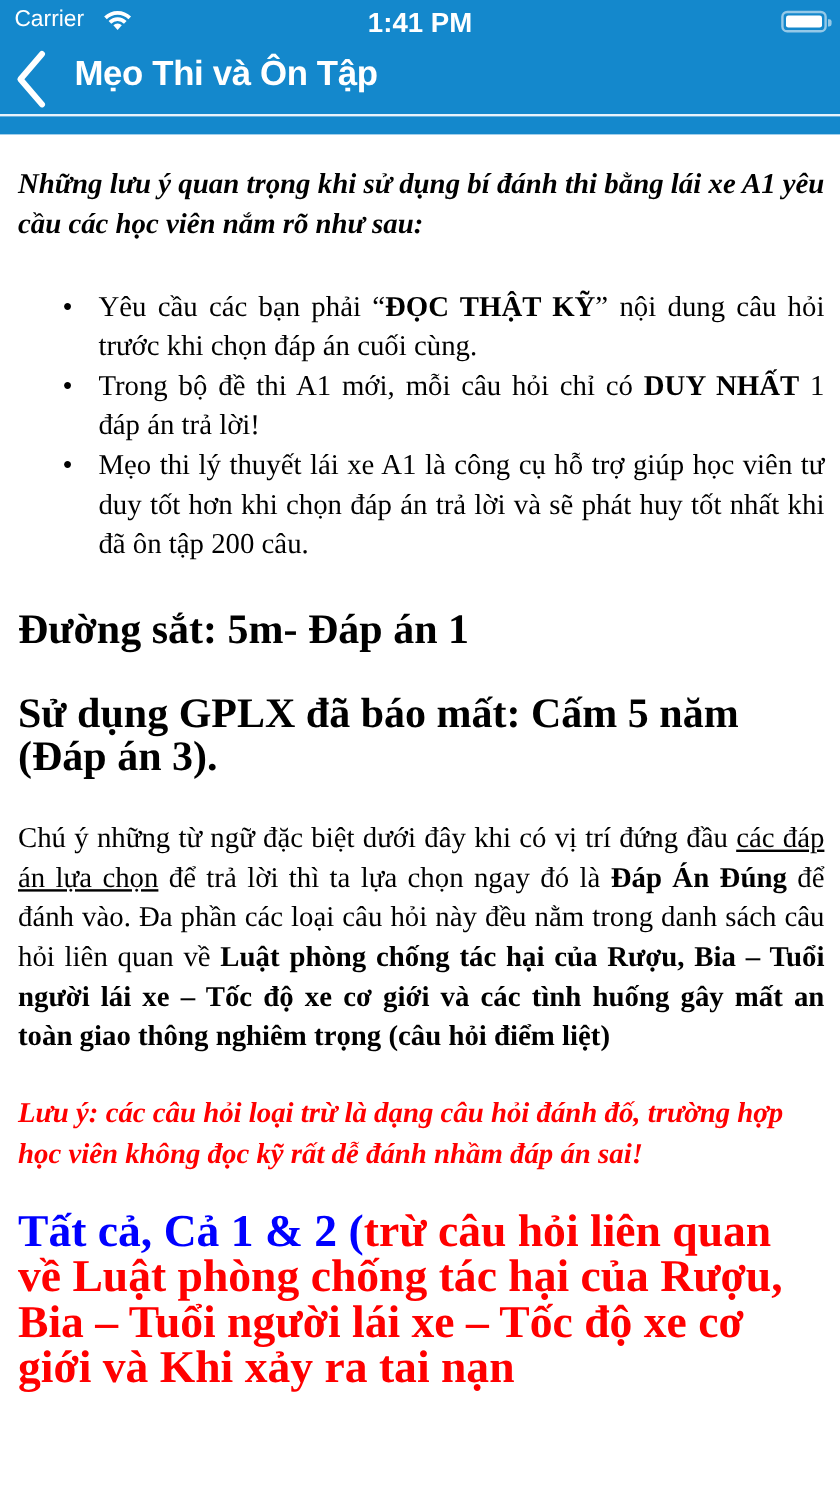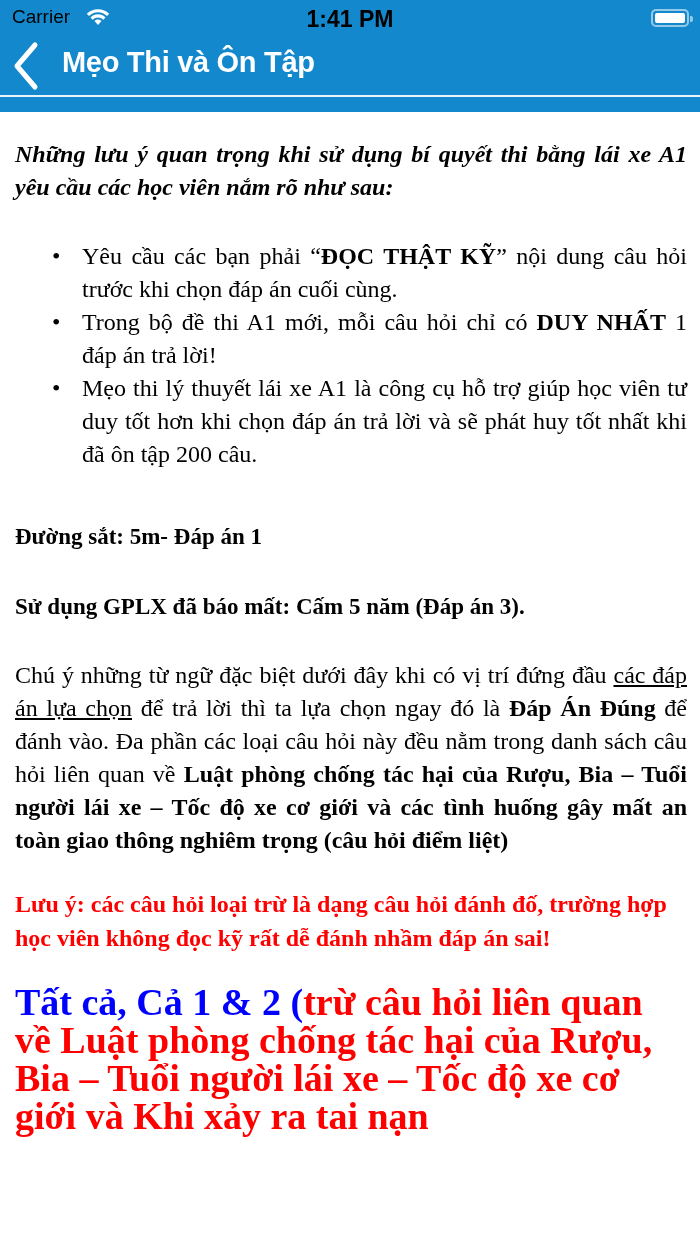--- a/index.html
+++ b/index.html
@@ -1,42 +1,42 @@
 <!DOCTYPE html>
 <html><head>
   <meta charset="utf-8">
   <style>
     * { box-sizing: border-box; margin: 0; padding: 0; }
     html, body { width: 700px; height: 1244px; overflow: hidden; background: #ffffff; }
     body { position: relative; font-family: "Liberation Serif", serif; color: #000; }
 
     .header { position: absolute; left: 0; top: 0; width: 700px; height: 112px; background: #1488cc; }
-    .status-bar { position: absolute; left: 0; top: 0; width: 700px; height: 36px; color: #000000; font-family: "Liberation Sans", sans-serif; }
+    .status-bar { position: absolute; left: 0; top: 0; width: 700px; height: 36px; color: #ffffff; font-family: "Liberation Sans", sans-serif; }
     .carrier { position: absolute; left: 12px; top: 6px; font-size: 19px; }
     .wifi { position: absolute; left: 86px; top: 7px; width: 24px; height: 20px; }
     .time { position: absolute; left: 0; width: 700px; text-align: center; top: 6px; font-size: 23px; font-weight: 600; }
     .battery { position: absolute; left: 651px; top: 9px; width: 38px; height: 18px; border: 2px solid rgba(255,255,255,0.55); border-radius: 5px; padding: 2px; }
     .battery-fill { width: 100%; height: 100%; background: #fff; border-radius: 2px; }
     .battery-tip { position: absolute; right: -6px; top: 5px; width: 3px; height: 6px; background: rgba(255,255,255,0.55); border-radius: 0 2px 2px 0; }
 
     .nav-bar { position: absolute; left: 0; top: 36px; width: 700px; height: 58px; }
     .back-btn { position: absolute; left: 8px; top: 4px; width: 40px; height: 52px; cursor: pointer; }
     .nav-title { position: absolute; left: 62px; top: 10px; font-family: "Liberation Sans", sans-serif; font-size: 29px; font-weight: 700; color: #fff; letter-spacing: -0.3px; }
     .nav-divider { position: absolute; left: 0; top: 95px; width: 700px; height: 2px; background: #e8f3fb; }
 
     .content { position: absolute; left: 15px; top: 138px; width: 672px; font-size: 24px; line-height: 33px; }
     .intro { font-weight: 700; font-style: italic; margin-bottom: 36px; text-align: justify; }
-    .bullets { list-style: none; padding-left: 67px; margin-bottom: 48px; }
+    .bullets { list-style: none; padding-left: 67px; margin-bottom: 36px; }
     .bullets li { position: relative; text-align: justify; }
     .bullets li::before { content: "•"; position: absolute; left: -30px; top: 0; font-size: 24px; }
-    .h2 { font-size: 23px; font-weight: 700; line-height: 36px; margin-bottom: 34px; }
+    .h2 { font-size: 35px; font-weight: 700; line-height: 36px; margin-bottom: 34px; }
     .para { text-align: justify; margin-bottom: 30px; }
     .u { text-decoration: underline; }
     .b { font-weight: 700; }
-    .red-note { color: #ff0000; font-weight: 700; font-size: 24px; line-height: 34px; margin-bottom: 28px; }
+    .red-note { color: #ff0000; font-weight: 700; font-size: 24px; line-height: 34px; margin-bottom: 28px; font-style: italic; }
     .big-red { font-size: 38px; line-height: 38px; font-weight: 700; color: #ff0000; }
     .blue { color: #0000ff; }
   </style>
 </head>
 <body>
 
 <div class="header">
   <div class="status-bar">
     <span class="carrier">Carrier</span>
     <svg class="wifi" viewBox="0 0 24 20">
@@ -56,21 +56,21 @@
       <svg width="40" height="52" viewBox="0 0 40 52">
         <polyline points="27,5 9,26 27,47" fill="none" stroke="#fff" stroke-width="5" stroke-linecap="round" stroke-linejoin="round"></polyline>
       </svg>
     </div>
     <div class="nav-title">Mẹo Thi và Ôn Tập</div>
   </div>
   <div class="nav-divider"></div>
 </div>
 
 <div class="content">
-  <p class="intro">Những lưu ý quan trọng khi sử dụng bí quyết thi bằng lái xe A1 yêu cầu các học viên nắm rõ như sau:</p>
+  <p class="intro">Những lưu ý quan trọng khi sử dụng bí đánh thi bằng lái xe A1 yêu cầu các học viên nắm rõ như sau:</p>
 
   <ul class="bullets">
     <li><span>Yêu cầu các bạn phải “</span><span class="b">ĐỌC THẬT KỸ</span><span>” nội dung câu hỏi trước khi chọn đáp án cuối cùng.</span></li>
     <li><span>Trong bộ đề thi A1 mới, mỗi câu hỏi chỉ có </span><span class="b">DUY NHẤT</span><span> 1 đáp án trả lời!</span></li>
     <li><span>Mẹo thi lý thuyết lái xe A1 là công cụ hỗ trợ giúp học viên tư duy tốt hơn khi chọn đáp án trả lời và sẽ phát huy tốt nhất khi đã ôn tập 200 câu.</span></li>
   </ul>
 
   <h2 class="h2">Đường sắt: 5m- Đáp án 1</h2>
   <h2 class="h2">Sử dụng GPLX đã báo mất: Cấm 5 năm (Đáp án 3).</h2>
 

